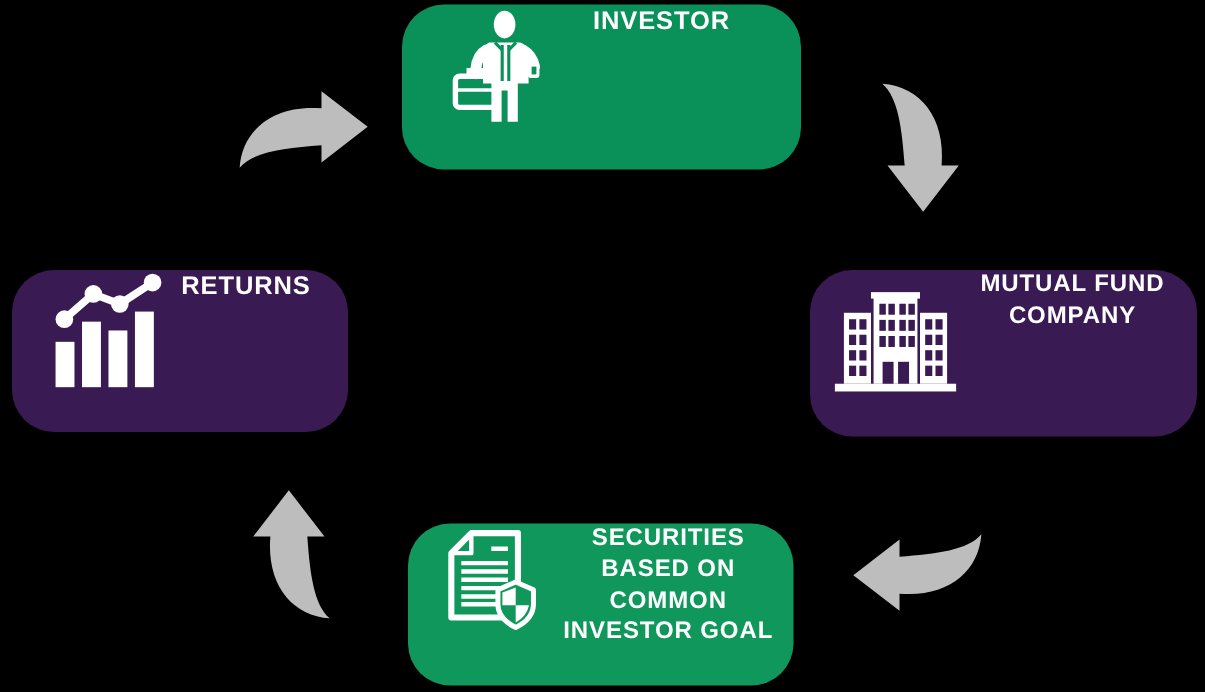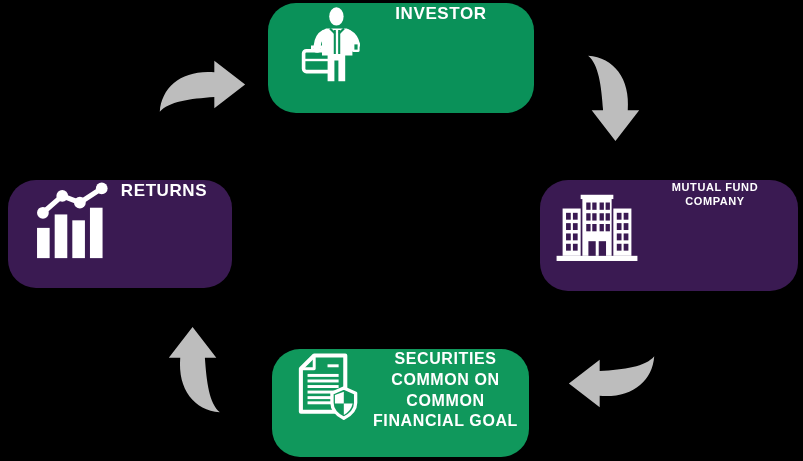--- a/index.html
+++ b/index.html
@@ -26,21 +26,21 @@
   }
   .node-investor  { left: 268px; top: 3px;   width: 266px; height: 110px; background: #0a9159; }
   .node-mfc       { left: 540px; top: 180px; width: 258px; height: 111px; background: #3a1a52; }
   .node-securities{ left: 272px; top: 349px; width: 257px; height: 108px; background: #10985c; }
   .node-returns   { left: 8px;   top: 180px; width: 224px; height: 108px; background: #3a1a52; }
 
   .node-investor .icon   { width: 80px; height: 86px; margin-left: 26px; }
   .node-investor .label  { font-size: 17px; padding-right: 26px; }
 
   .node-mfc .icon        { width: 86px; height: 88px; margin-left: 14px; }
-  .node-mfc .label       { font-size: 11px; padding: 0 14px 0 6px; }
+  .node-mfc .label       { font-size: 16px; padding: 0 14px 0 6px; }
 
   .node-securities .icon { width: 74px; height: 78px; margin-left: 20px; }
   .node-securities .label{ font-size: 16px; padding: 0 8px 0 4px; }
 
   .node-returns .icon    { width: 88px; height: 84px; margin-left: 22px; }
   .node-returns .label   { font-size: 17px; padding-right: 22px; }
 
   .arrow { position: absolute; width: 88px; height: 58px; }
   .arrow svg { width: 100%; height: 100%; display: block; }
   .arrow-tl { left: 158px; top: 56px;  }
@@ -123,21 +123,21 @@
           <path d="M21 40.5 H63"></path>
           <path d="M21 48 H63"></path>
         <path d="M21 55.5 H63"></path>
           <path d="M21 63 H63"></path>
           <path d="M21 70 H63"></path>
       </g>
       <path fill="#10985c" stroke="#fff" stroke-width="4.5" stroke-linejoin="round" d="M70 50 L86 57 V70 Q86 83 70 91 Q54 83 54 70 V57 Z"></path>
       <path fill="#fff" d="M70 55 L70 71 L58 71 L58 59.5 Z"></path>
       <path fill="#fff" d="M70 71 L82 71 Q80 81 70 86.5 Z"></path>
     </svg>
-    <div class="label">SECURITIES COMMON ON COMMON FINANCIAL GOAL</div>
+    <div class="label">SECURITIES BASED ON COMMON INVESTOR GOAL</div>
   </div>
 
   <div class="node node-returns">
     <svg class="icon" viewBox="0 0 100 100" aria-hidden="true">
       <rect x="6" y="57" width="15" height="36" fill="#fff"></rect>
       <rect x="27" y="41" width="15" height="52" fill="#fff"></rect>
       <rect x="48" y="48" width="15" height="45" fill="#fff"></rect>
       <rect x="69" y="33" width="15" height="60" fill="#fff"></rect>
       <path fill="none" stroke="#fff" stroke-width="6" stroke-linejoin="round" stroke-linecap="round" d="M13 39 L36 19 L57 27 L83 10"></path>
       <circle cx="13" cy="39" r="7" fill="#fff"></circle>

